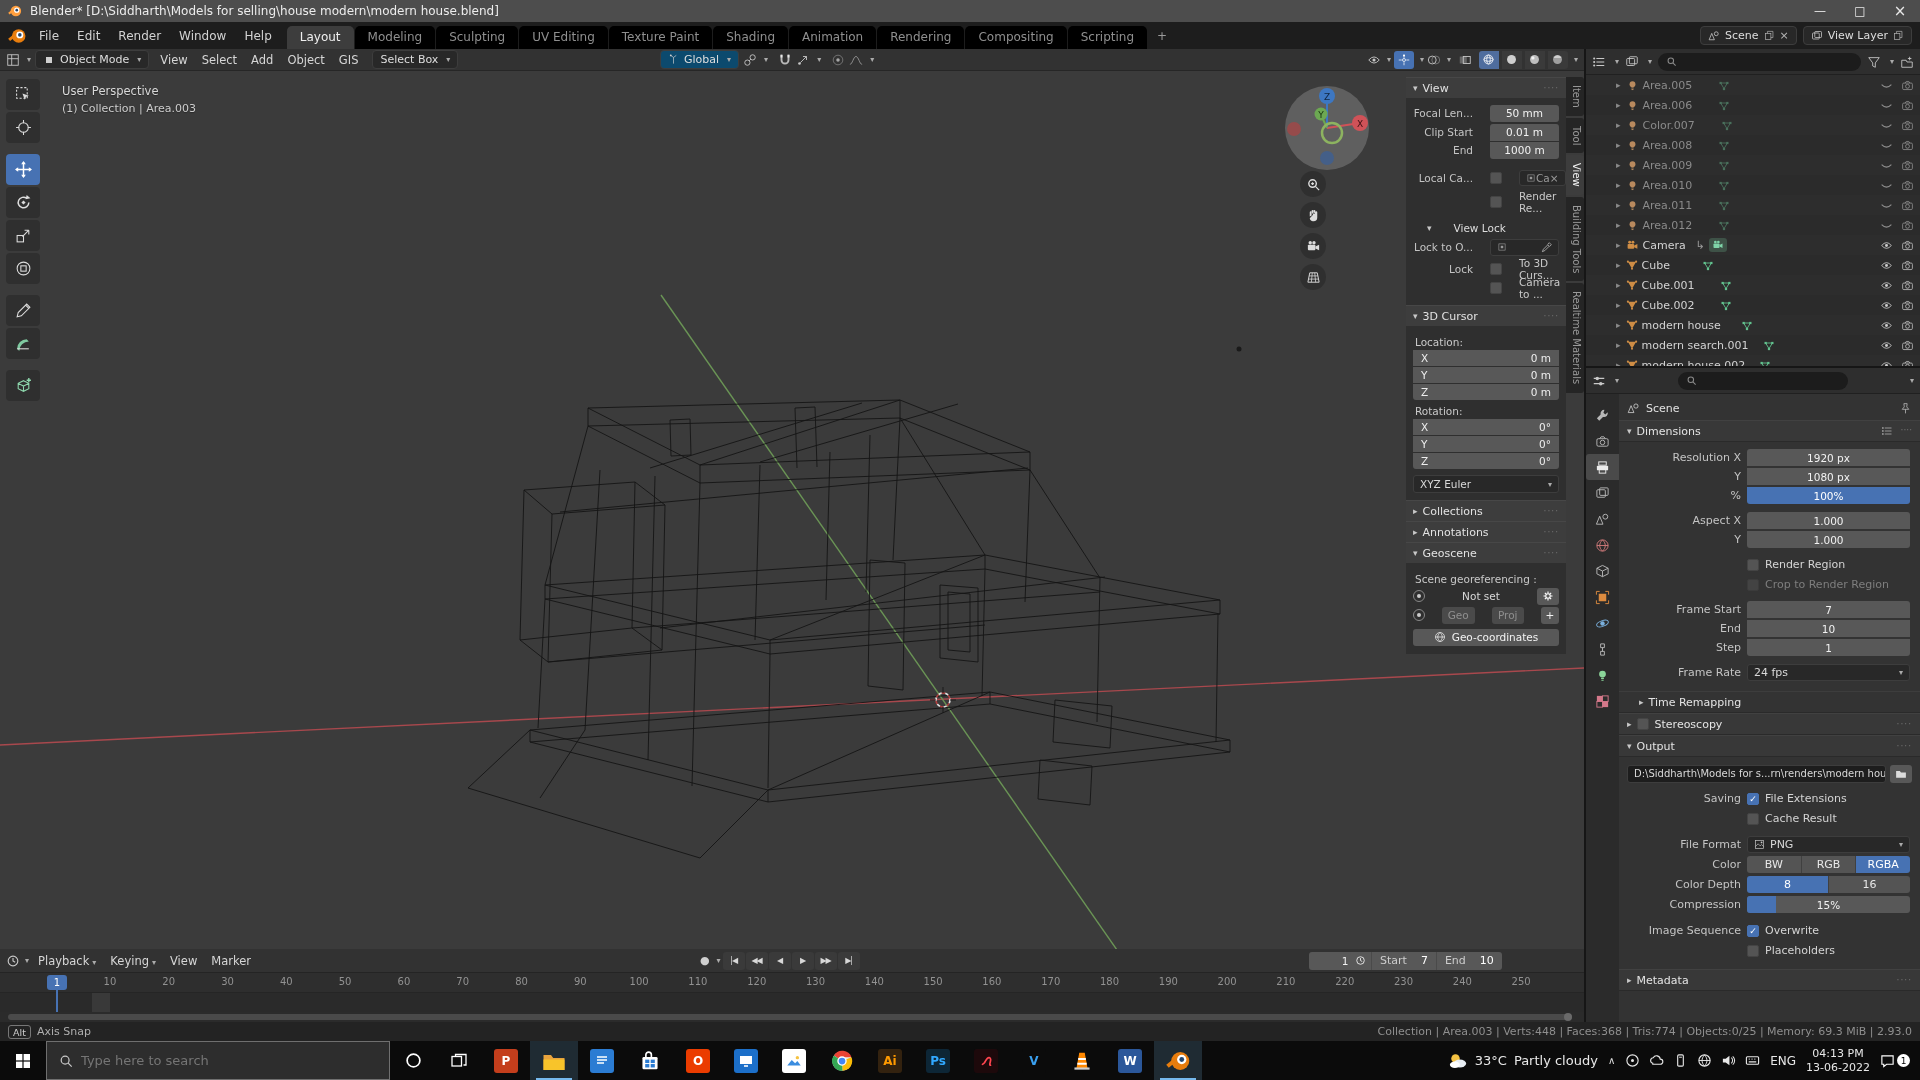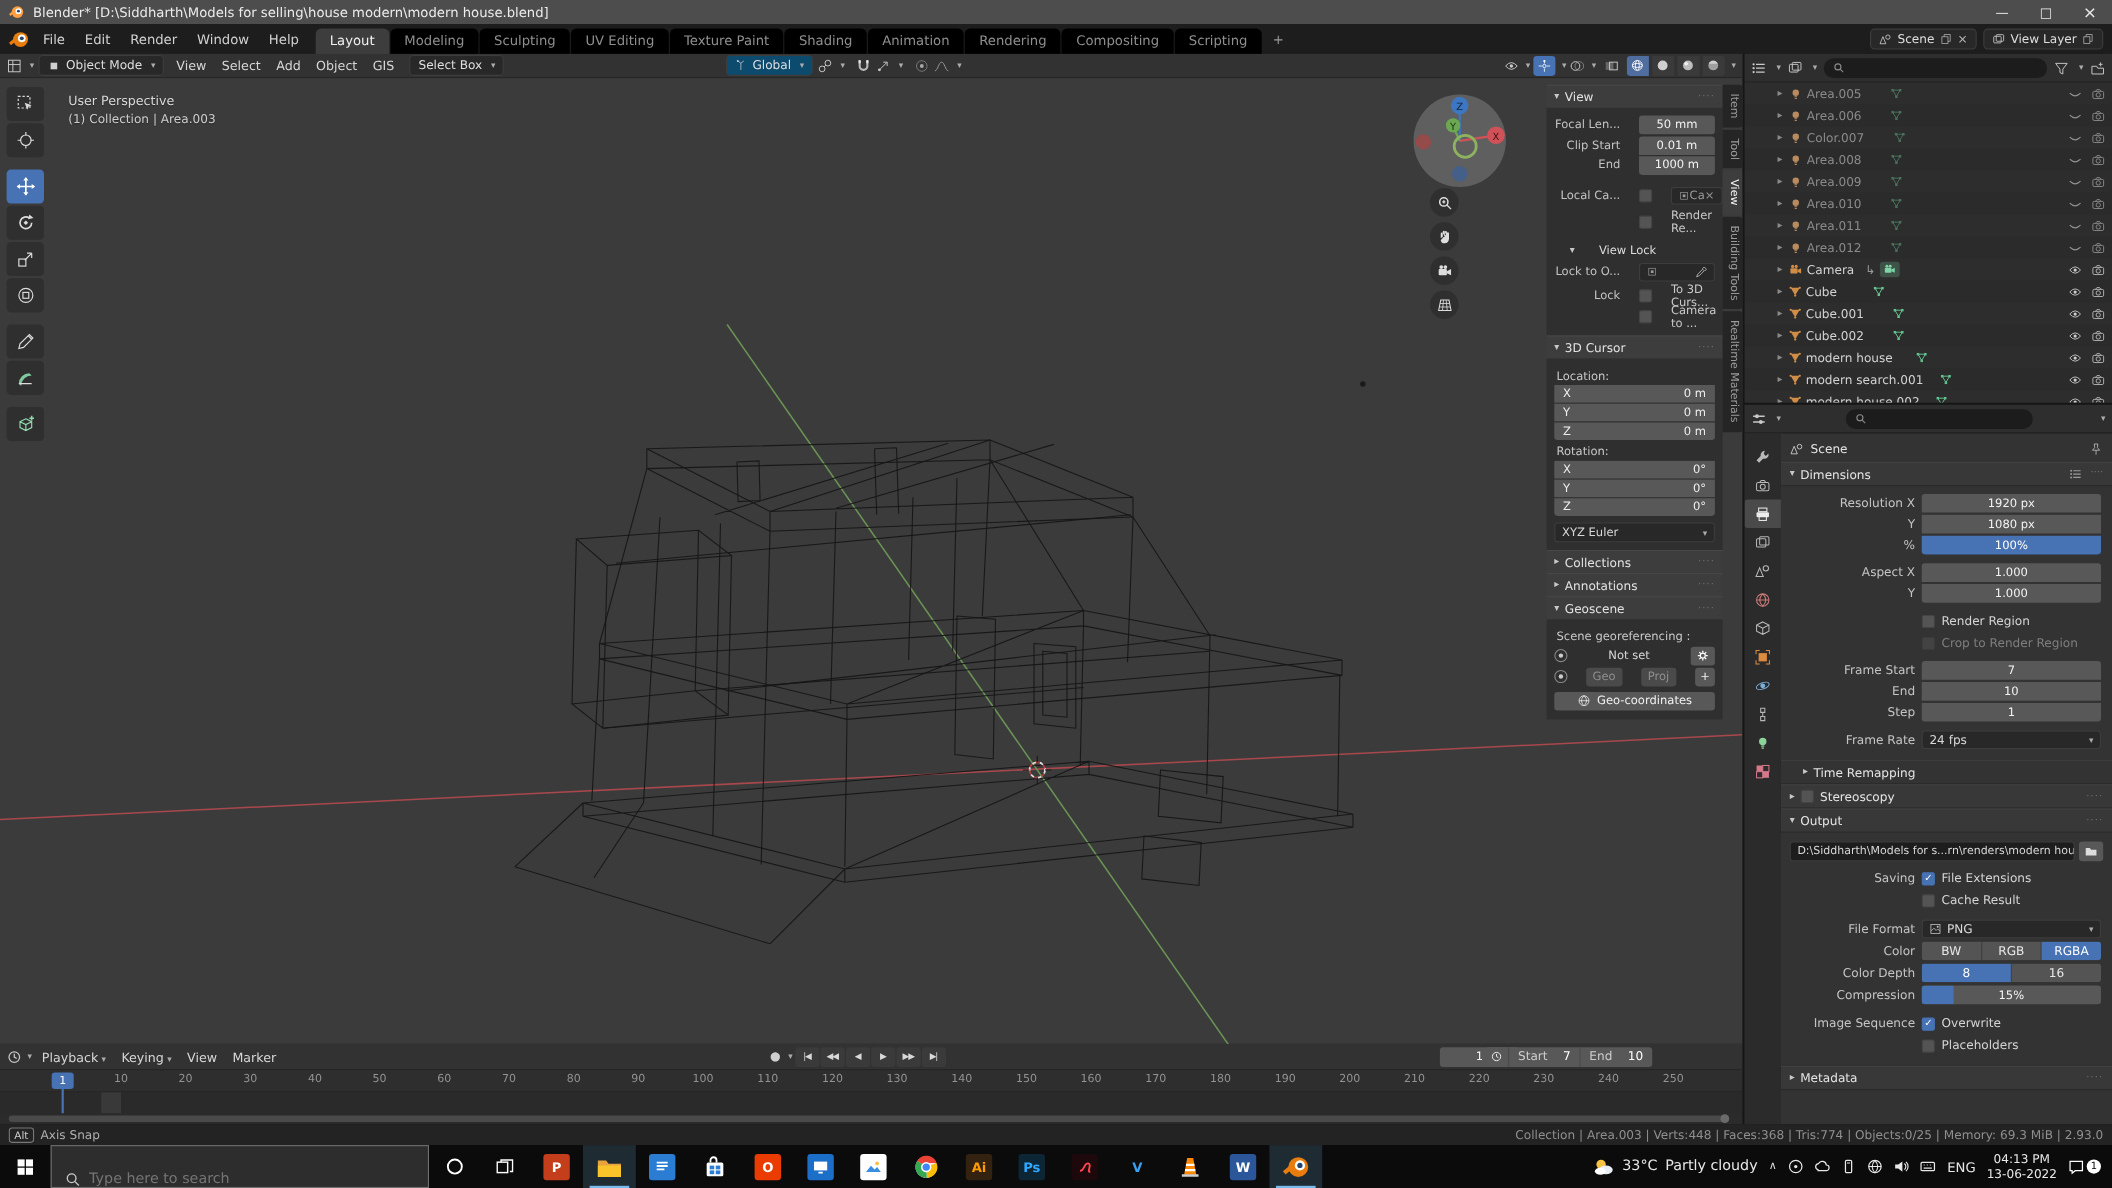--- a/index.html
+++ b/index.html
@@ -80,21 +80,21 @@
 .tick{position:absolute;top:3px;width:30px;margin-left:-15px;text-align:center;color:#929292;font-size:10px}
 #tl-track{position:absolute;left:0;top:44px;width:1584px;height:19px;background:#2a2a2a}
 .transport{width:22px;height:18px;background:#3a3a3a;border-radius:3px;display:flex;align-items:center;justify-content:center;color:#d8d8d8;font-size:8px;letter-spacing:-1px;margin-right:1px}
 #tl-scroll{position:absolute;left:8px;top:65px;width:1564px;height:6px;background:#4a4a4a;border-radius:3px}
 
 #statusbar{left:0;top:1022px;width:1920px;height:19px;background:#232323;position:absolute;display:flex;align-items:center;padding:0 8px;color:#aeaeae}
 .keychip{border:1px solid #777;border-radius:3px;padding:0 4px;font-size:9.5px;height:14px;line-height:13px;color:#ccc;margin-right:6px}
 
 #taskbar{left:0;top:1041px;width:1920px;height:39px;background:#0b0b0b;position:absolute;display:flex;align-items:center}
 .tb-btn{width:46px;height:39px;display:flex;align-items:center;justify-content:center;color:#eee}
-#tb-search{width:344px;height:39px;background:#2d2d2d;border:1px solid #6f6f6f;display:flex;align-items:flex-end;gap:8px;padding:0 12px}
+#tb-search{width:344px;height:39px;background:#2d2d2d;border:1px solid #6f6f6f;display:flex;align-items:center;gap:8px;padding:0 12px}
 #tb-search input{background:transparent;border:none;outline:none;color:#c9c9c9;font-size:13px;width:260px;font-family:"DejaVu Sans",sans-serif}
 .tb-app{width:48px;height:39px;display:flex;align-items:center;justify-content:center;position:relative}
 .tb-app.open{background:#1f2b33}
 .tb-app.open::after{content:"";position:absolute;left:6px;right:6px;bottom:0;height:2px;background:#76b9ed}
 .appicon{width:24px;height:24px;border-radius:3px;display:flex;align-items:center;justify-content:center;font-weight:bold;font-size:12px}
 #tray{margin-left:auto;display:flex;align-items:center;gap:10px;padding-right:10px;color:#e8e8e8}
 .trayic .ic{width:15px;height:15px}
 #clock{text-align:center;font-size:11px;line-height:14px}
 </style>
 </head>

